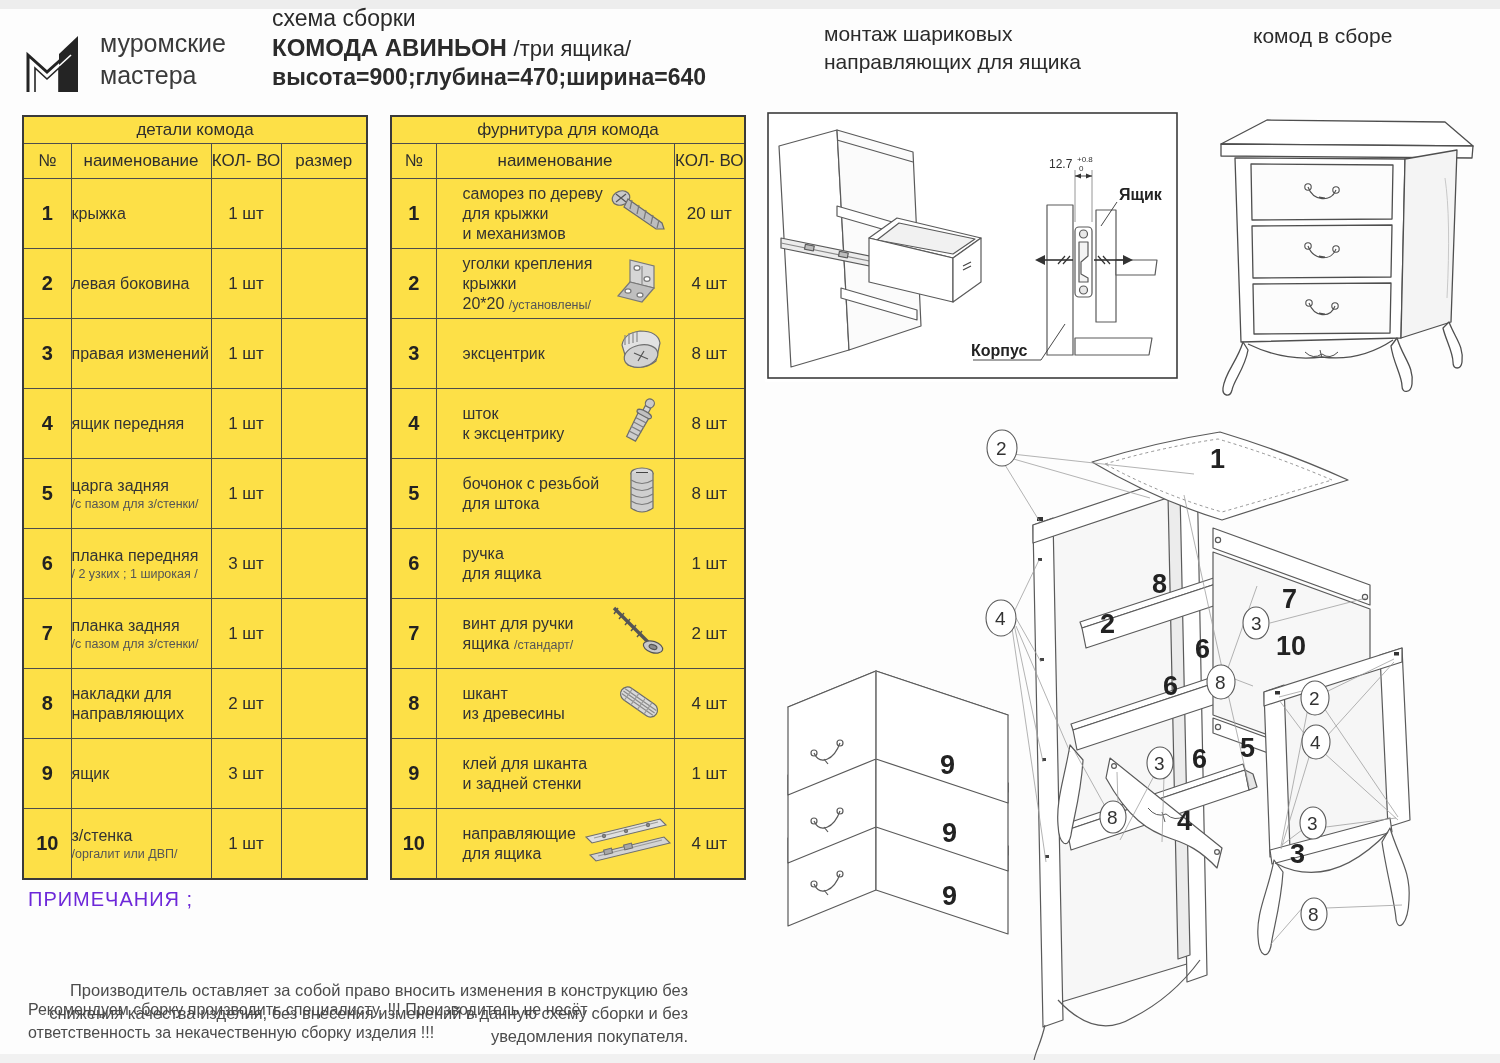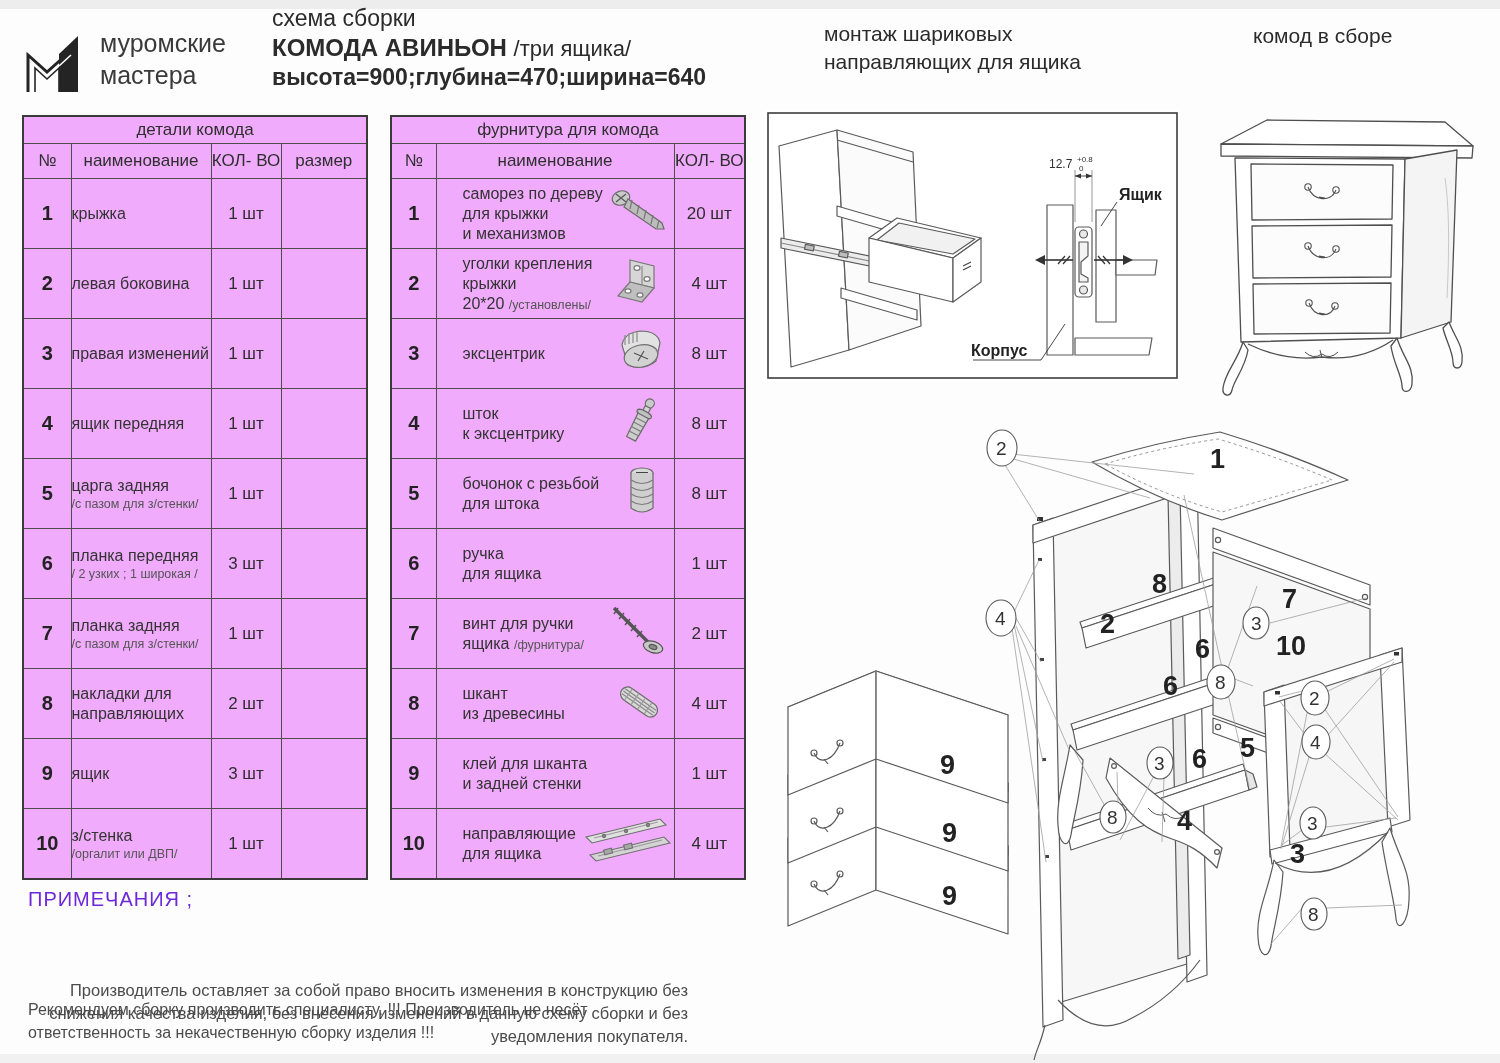--- a/index.html
+++ b/index.html
@@ -9,21 +9,21 @@
   .edge-strip{left:0;width:1500px;height:9px;background:#ededed;}
   
   .brand-text{left:100px;top:27px;font-size:25px;line-height:32px;color:#3a3a3a;}
   .title-block{left:272px;top:4px;line-height:29px;color:#2b2b2b;}
   .title-l1{font-size:23px;}
   .title-l2{font-size:24px;font-weight:700;}
   .title-l2 .note{font-weight:400;font-size:22px;}
   .title-l3{font-size:23px;font-weight:700;}
   
   .tbl-wrap{background:#fff;}
-  table.tbl{border-collapse:collapse;table-layout:fixed;width:100%;background:#f0abfc;}
+  table.tbl{border-collapse:collapse;table-layout:fixed;width:100%;background:#fde047;}
   table.tbl td{border:1px solid #4d4d4d;padding:0;vertical-align:middle;}
   table.tbl{border:2px solid #3a3a3a;}
   .t-title td{height:26px;text-align:center;font-size:17px;color:#2e2e2e;}
   .t-head td{height:34px;text-align:center;font-size:17px;color:#2e2e2e;}
   .t-row td{height:69px;}
   td.c-num{text-align:center;font-size:20px;font-weight:700;color:#222;}
   td.c-qty{text-align:center;font-size:17px;color:#2e2e2e;}
   .namecell{position:relative;padding:4px 4px 4px 10px;}
   .nm{font-size:16px;color:#333;line-height:20px;}
   .nm-sub{font-size:12.5px;color:#555;line-height:16px;}
@@ -312,21 +312,21 @@
         <span class="hw-icon"></span>
       </div>
     </td>
     <td class="c-qty"><span>1 шт</span></td>
   </tr>
         <tr class="t-row">
     <td class="c-num"><span>7</span></td>
     <td>
       <div class="hw-name">
         <div class="nm"><span>винт для ручки</span></div>
-        <div class="nm"><span>ящика </span><span class="nm-sub">/фурнитура/</span></div>
+        <div class="nm"><span>ящика </span><span class="nm-sub">/стандарт/</span></div>
         <div class="nm"><span></span><span class="nm-sub"></span></div>
         <span class="hw-icon"><svg width="70" height="60" viewBox="0 0 70 60">
     <g stroke="#555" stroke-width="1.2">
       <path d="M12,6 L46,40" stroke-width="3.4"></path>
       <path d="M16,6 L12,12 M22,11 L17,17 M28,17 L23,23 M34,23 L29,29 M40,29 L35,35" stroke-width="1.4"></path>
       <ellipse cx="51" cy="45" rx="10" ry="5.6" fill="#c9c9c9" transform="rotate(18 51 45)"></ellipse>
       <ellipse cx="51" cy="45" rx="4" ry="2.2" fill="#8d8d8d" transform="rotate(18 51 45)"></ellipse>
     </g>
   </svg></span>
       </div>

